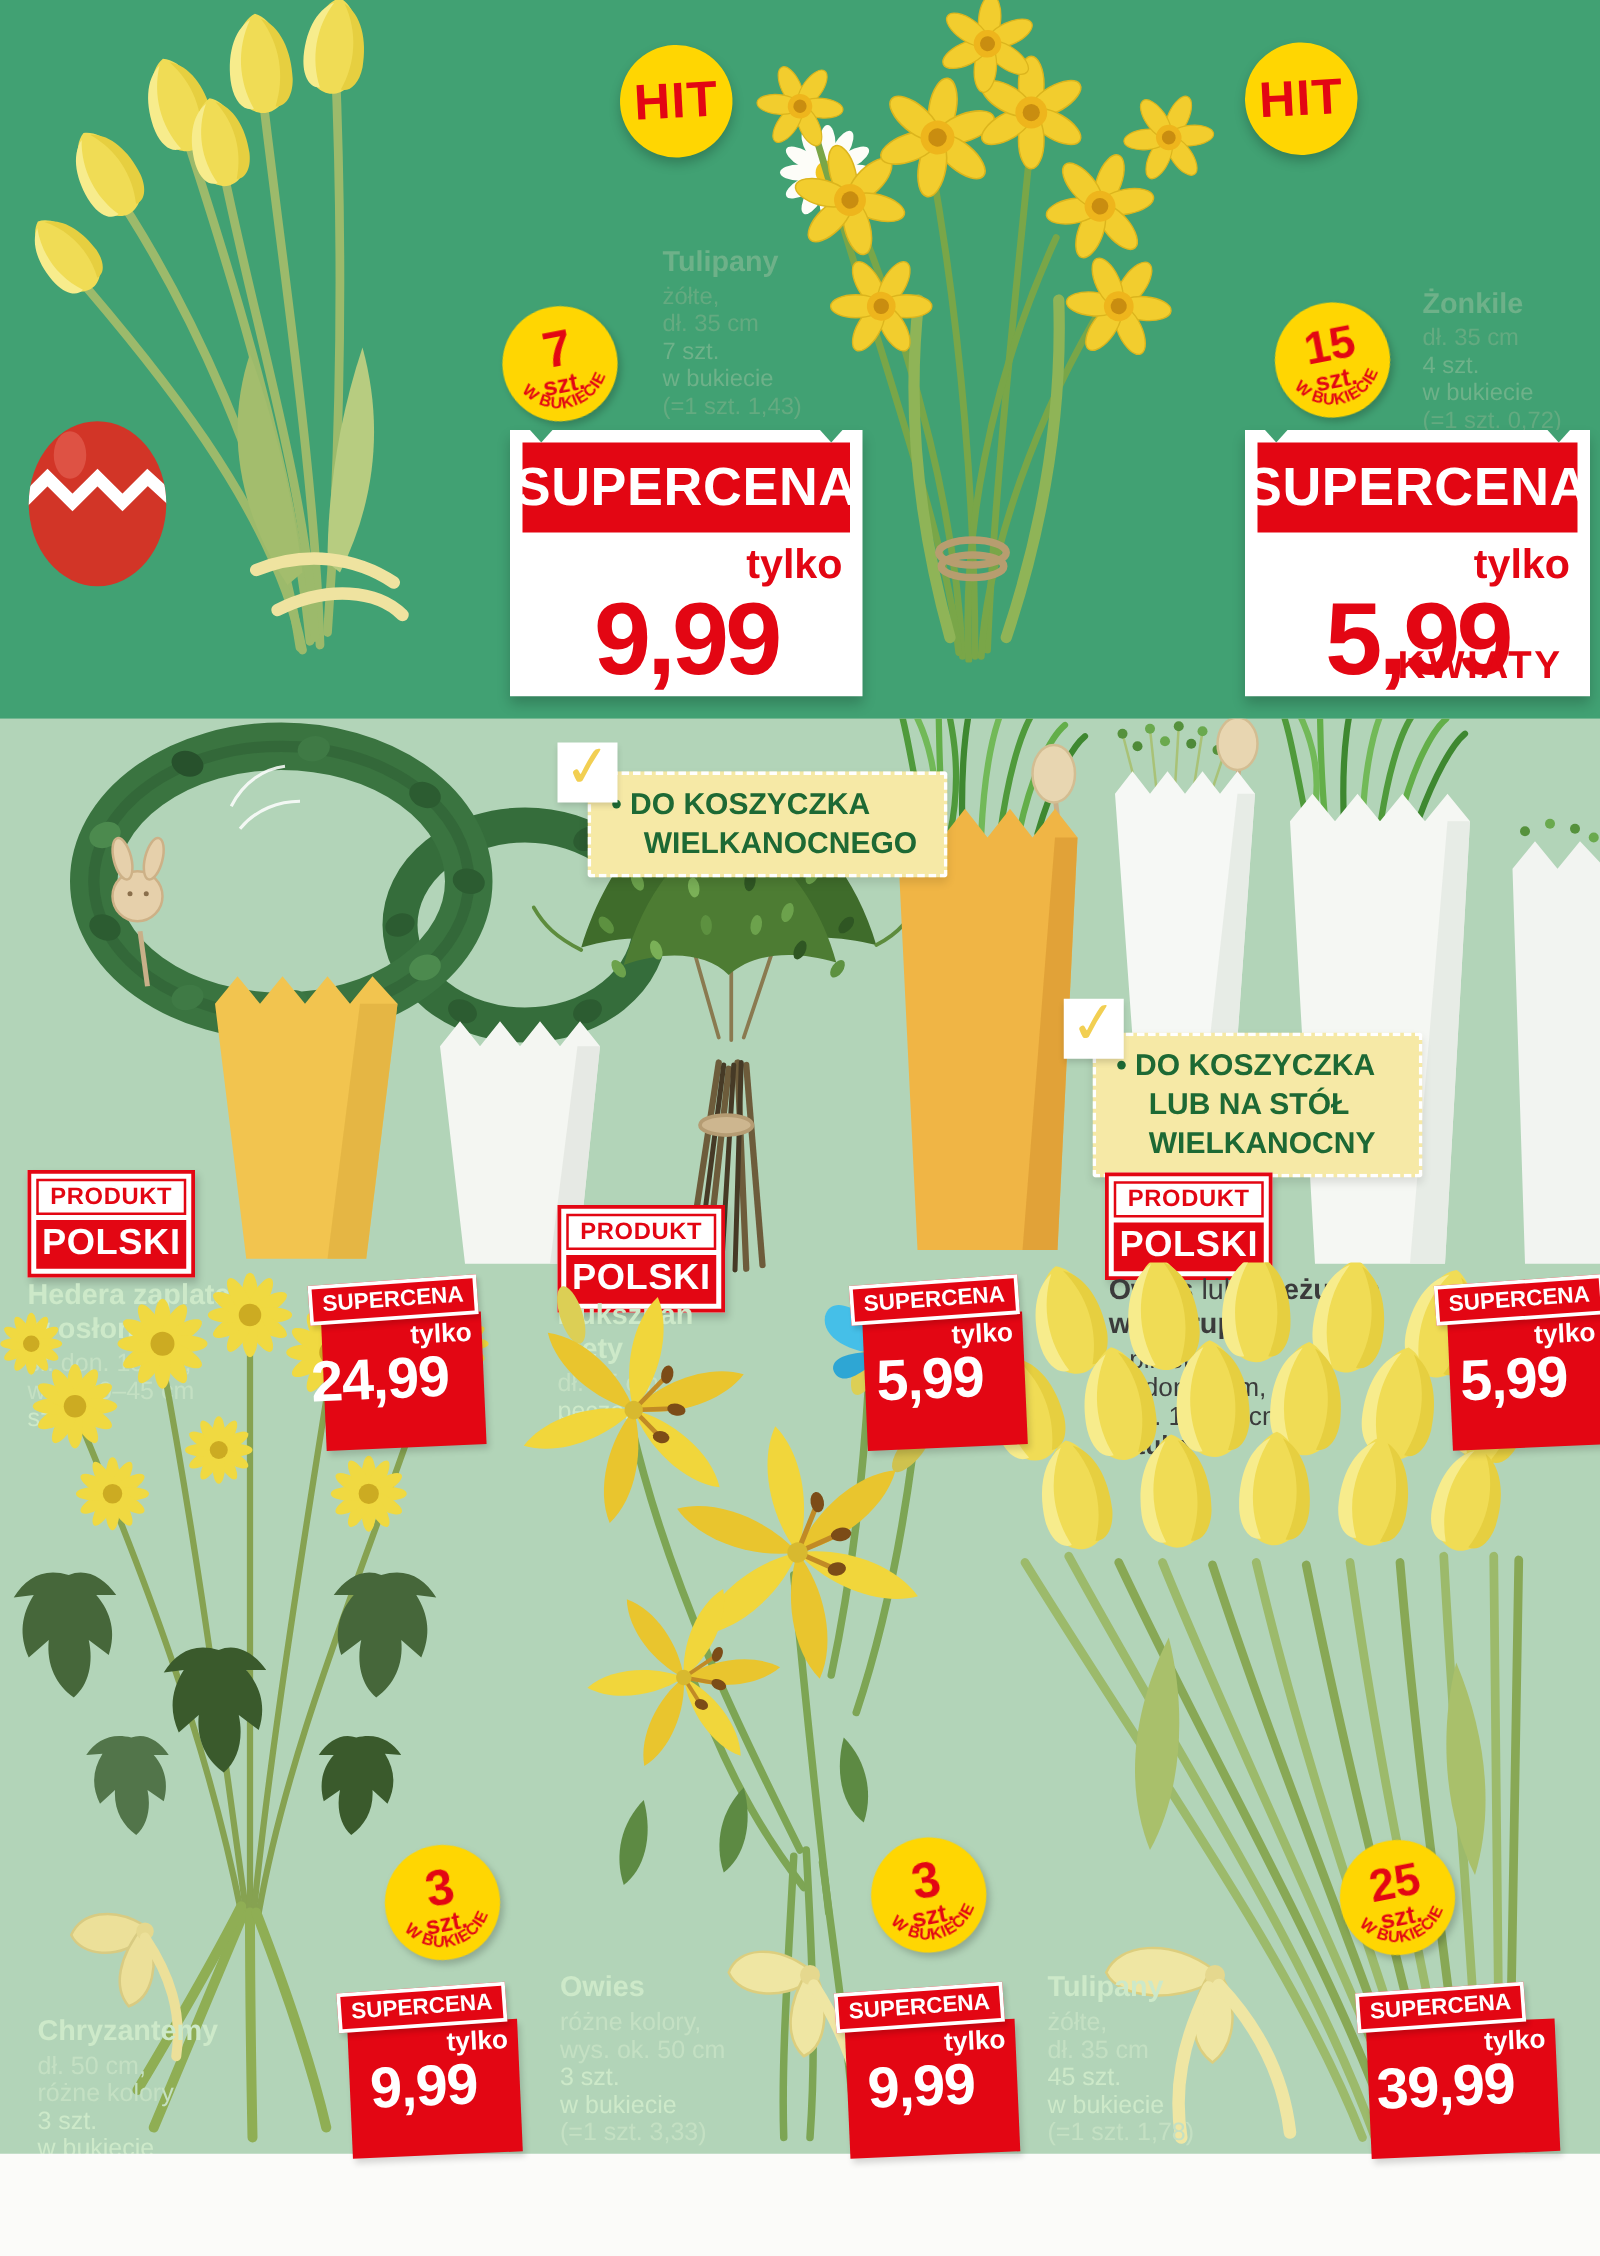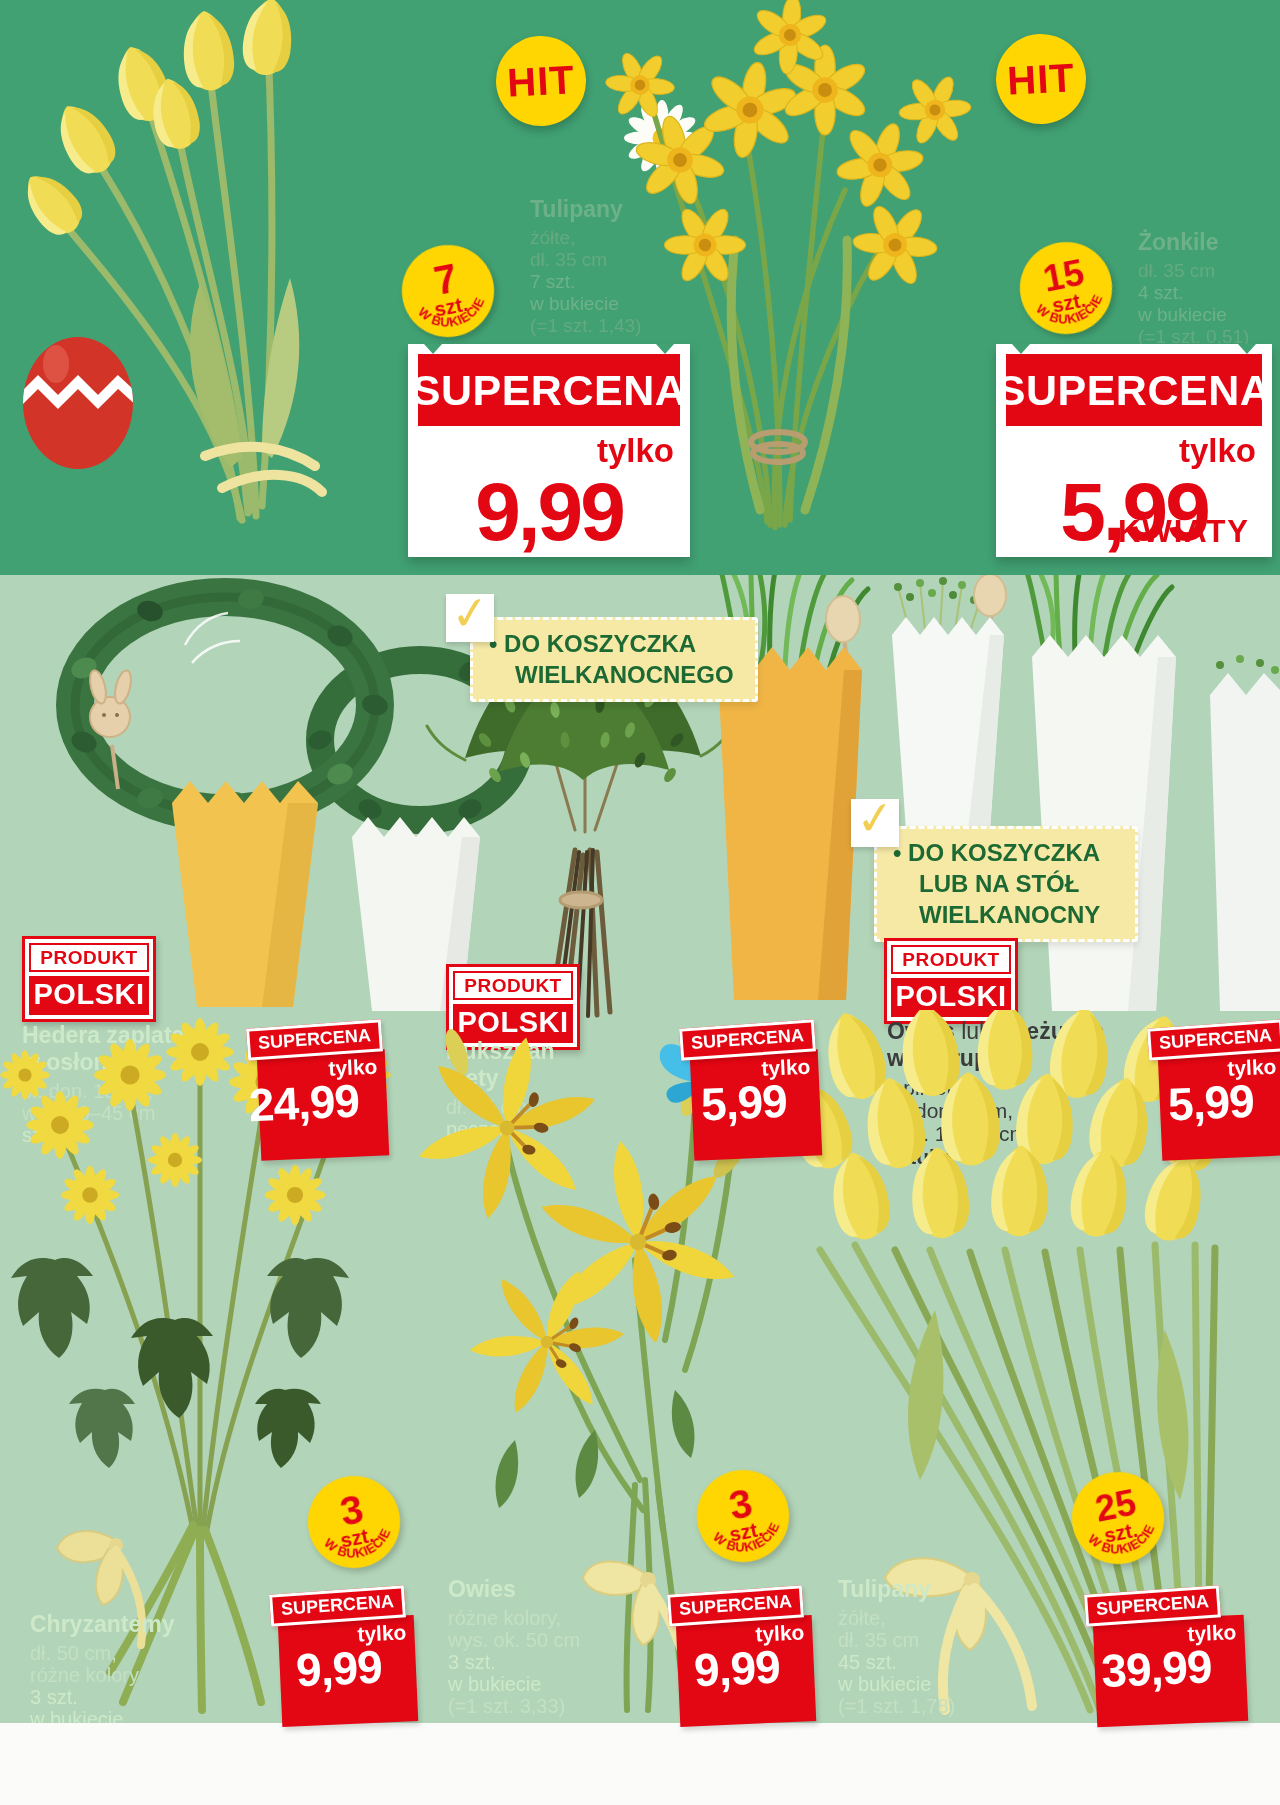--- a/index.html
+++ b/index.html
@@ -265,21 +265,21 @@
       <div class="ln b">7 szt.</div>
       <div class="ln b">w bukiecie</div>
       <div class="ln">(=1 szt. 1,43)</div>
     </div>
 
     <div class="ptxt dark" style="left:1138px;top:229px">
       <div class="name">Żonkile</div>
       <div class="ln">dł. 35 cm</div>
       <div class="ln b">4 szt.</div>
       <div class="ln b">w bukiecie</div>
-      <div class="ln">(=1 szt. 0,51)</div>
+      <div class="ln">(=1 szt. 0,72)</div>
     </div>
 
     <div class="big-card" style="left:408px;top:344px;width:282px;height:213px">
       <div class="big-band">SUPERCENA</div>
       <div class="big-tylko">tylko</div>
       <div class="big-price">9,99</div>
     </div>
     <div class="big-card" style="left:996px;top:344px;width:276px;height:213px">
       <div class="big-band">SUPERCENA</div>
       <div class="big-tylko">tylko</div>

